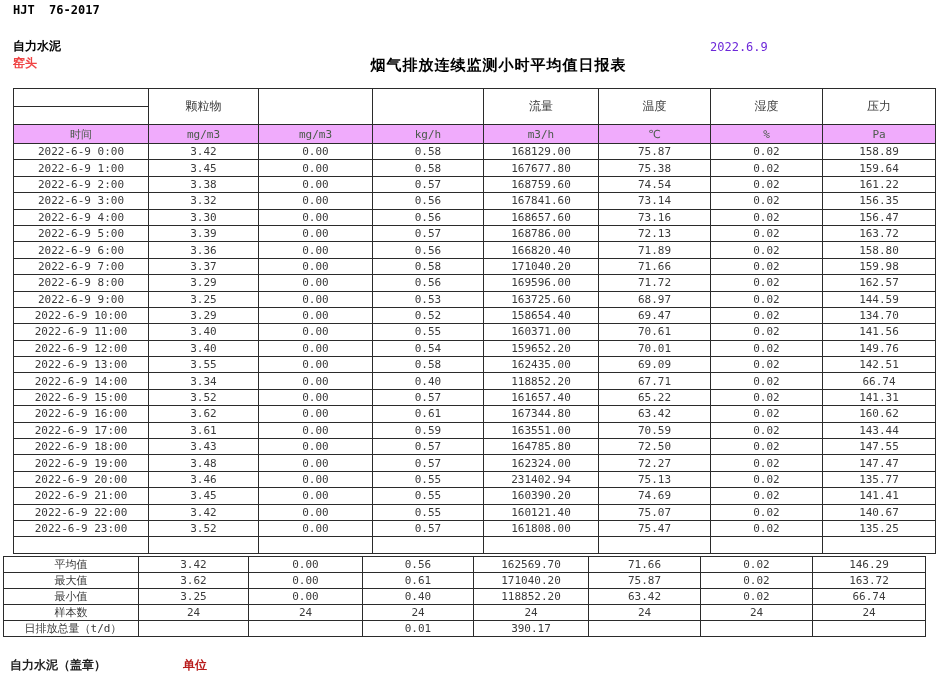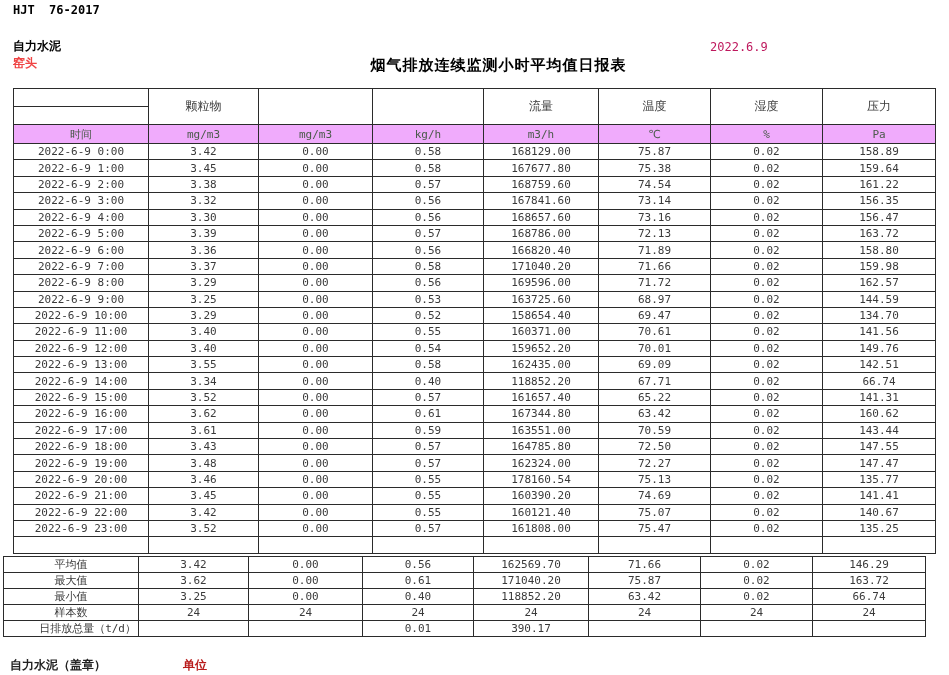--- a/index.html
+++ b/index.html
@@ -5,30 +5,30 @@
   html,body{margin:0;padding:0;background:#ffffff;}
   .page{
     position:relative;width:949px;height:675px;background:#ffffff;
     font-family:"DejaVu Sans Mono","DejaVu Sans",sans-serif;
     color:#3a3a3a;overflow:hidden;padding-left:48px;
   }
   .std-label{position:absolute;left:13px;top:3px;font-size:12px;font-weight:bold;color:#000;white-space:pre;}
   .title{position:absolute;left:0;top:21px;width:100%;text-align:center;font-size:15px;font-weight:bold;color:#000;letter-spacing:1px;margin-top:35px;}
   .company{position:absolute;left:13px;top:38px;font-size:12px;font-weight:bold;color:#000;}
   .station{position:absolute;left:13px;top:55px;font-size:12px;font-weight:bold;color:#ef4444;}
-  .date{position:absolute;left:710px;top:40px;font-size:12px;color:#be185d;}
+  .date{position:absolute;left:710px;top:40px;font-size:12px;color:#6d28d9;}
   table{border-collapse:collapse;table-layout:fixed;}
   td{border:1px solid #2b2b2b;font-size:11px;text-align:center;padding:0 2px;overflow:hidden;white-space:nowrap;color:#3a3a3a;}
   .main-table{position:absolute;left:13px;top:88px;width:922px;}
   .summary-table{position:absolute;left:3px;top:556px;width:922px;}
   .main-table thead tr.hdr td{height:17px;font-size:12px;}
   .main-table thead tr.green td{height:18px;background:#f0abfc;color:#4a5a4a;}
   .main-table tbody tr{height:16.4px;}
   .summary-table tbody tr{height:14.6px;}
-  .left-cell{text-align:right;padding-left:6px;}
+  .left-cell{text-align:center;padding-left:6px;}
   .footnote1{position:absolute;left:10px;top:641px;font-size:12px;font-weight:bold;color:#222;margin-top:40px;}
   .footnote2{position:absolute;left:10px;top:657px;font-size:12px;font-weight:bold;color:#222;}
   .unit-word{position:absolute;left:183px;top:657px;font-size:12px;font-weight:bold;color:#b91c1c;}
 </style>
 </head>
 <body>
 
 <div class="page">
 
   <div class="std-label">HJT  76-2017</div>
@@ -272,21 +272,21 @@
           <td>162324.00</td>
           <td>72.27</td>
           <td>0.02</td>
           <td>147.47</td>
         </tr>
         <tr>
           <td>2022-6-9 20:00</td>
           <td>3.46</td>
           <td>0.00</td>
           <td>0.55</td>
-          <td>178160.54</td>
+          <td>231402.94</td>
           <td>75.13</td>
           <td>0.02</td>
           <td>135.77</td>
         </tr>
         <tr>
           <td>2022-6-9 21:00</td>
           <td>3.45</td>
           <td>0.00</td>
           <td>0.55</td>
           <td>160390.20</td>

